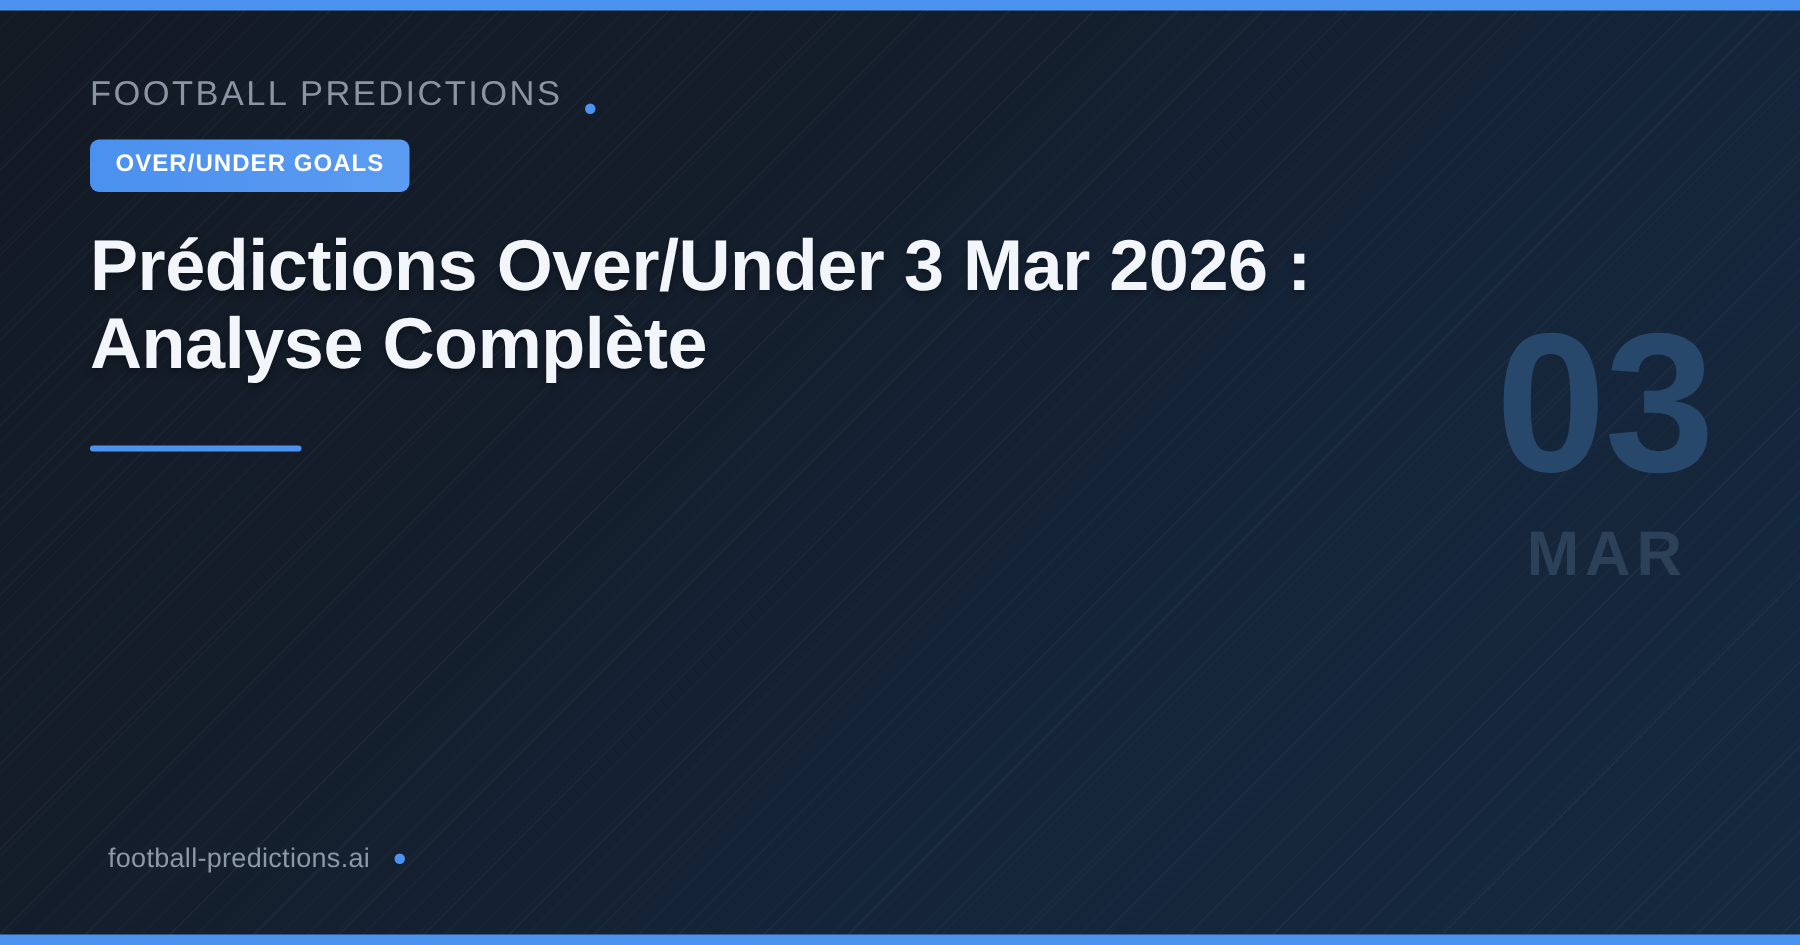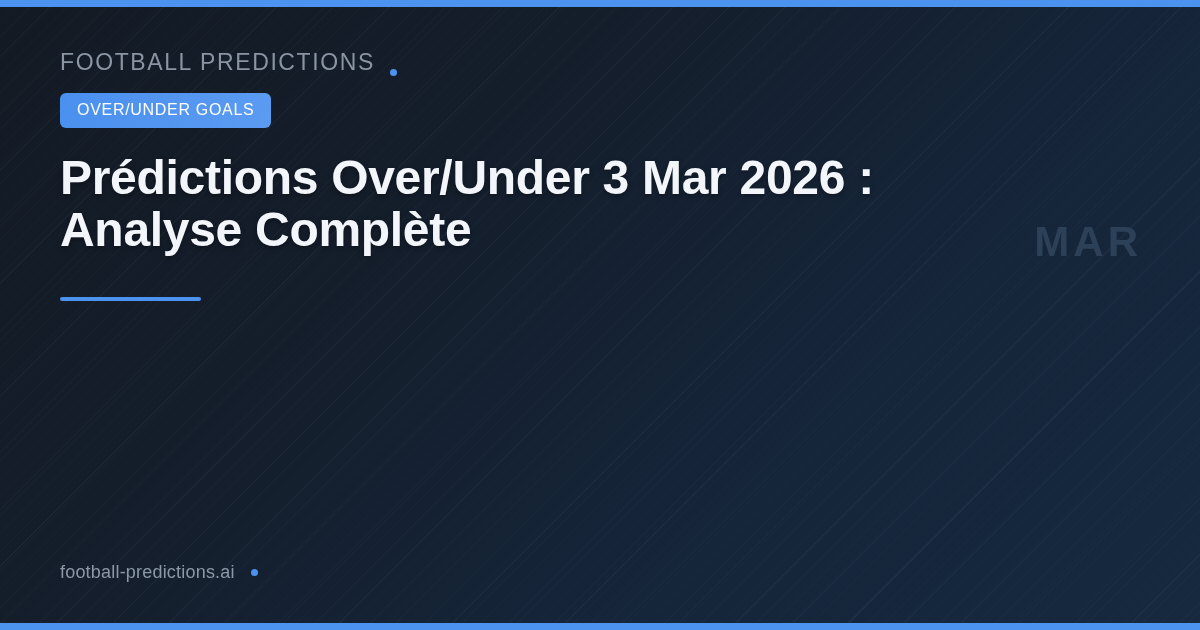--- a/index.html
+++ b/index.html
@@ -58,21 +58,21 @@
     user-select:none;
   }
   .date-day {
     font-size:132px;
     font-weight:bold;
     line-height:0.84;
     letter-spacing:-1px;
     color:#27486a;
   }
   .date-month {
-    margin-top:4px;
+    margin-top:20px;
     font-size:42px;
     font-weight:bold;
     letter-spacing:4px;
     color:#2c4157;
     padding-left:4px;
     text-align:center;
   }
 
   
   .content {
@@ -103,21 +103,21 @@
   }
 
   .badge {
     display:inline-block;
     margin-top:17px;
     padding:9px 17px 10px 17px;
     border-radius:6px;
     background:linear-gradient(100deg, #4a90ee 0%, #5b9bf2 100%);
     color:#ffffff;
     font-size:16px;
-    font-weight:normal;
+    font-weight:bold;
     letter-spacing:0.7px;
     line-height:1;
   }
 
   .title {
     margin-top:24px;
     font-size:48px;
     font-weight:bold;
     line-height:1.08;
     color:#f2f5fa;
@@ -129,21 +129,21 @@
   .accent-rule {
     margin-top:41px;
     width:141px; height:4px;
     border-radius:2px;
     background:#4c93f0;
   }
 
   
   .footer {
     position:absolute;
-    left:60px; bottom:47px;
+    left:72px; bottom:47px;
     display:flex;
     align-items:center;
     gap:16px;
     z-index:3;
   }
   .footer-text {
     font-size:18px;
     color:#8d98a7;
     letter-spacing:0.2px;
     white-space:nowrap;
@@ -154,20 +154,21 @@
 
 <div class="og-card">
 
   <div class="bg-stripes"></div>
   <div class="bg-stripes2"></div>
 
   <div class="bar-top"></div>
   <div class="bar-bottom"></div>
 
   <div class="date-block">
+    <div class="date-day">03</div>
     <div class="date-month">MAR</div>
   </div>
 
   <div class="content">
 
     <div class="eyebrow-row">
       <div class="eyebrow">FOOTBALL PREDICTIONS</div>
       <span class="dot"></span>
     </div>
 

